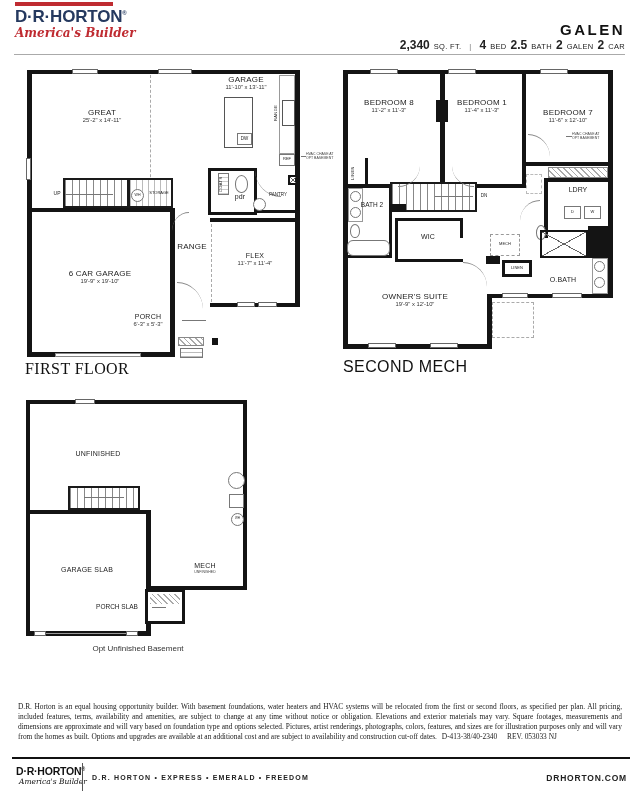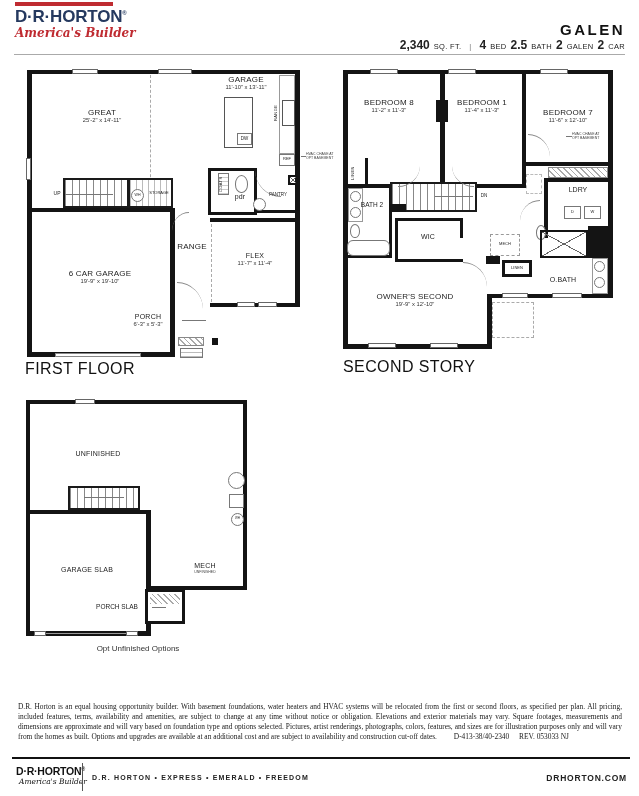--- a/index.html
+++ b/index.html
@@ -157,21 +157,21 @@
       <div class="rdims">11'-7" x 11'-4"</div>
     </div>
     <div class="lbl rname" style="left:135px;top:172px;width:64px;">RANGE</div>
     <div class="lbl rname7" style="left:200px;top:123px;width:30px;">pdr</div>
     <div class="lbl tiny" style="left:237px;top:122px;width:32px;">PANTRY</div>
     <div class="lbl" style="left:88px;top:243px;width:70px;">
       <div class="rname7">PORCH</div>
       <div class="rdims">6'-3" x 5'-3"</div>
     </div>
     <div class="leader" style="left:157px;top:250px;width:24px;height:1px;"></div>
-    <div class="ptitle" style="left:0;top:290px;">FIRST FLOOR</div>
+    <div class="ptitle" style="left:0;top:290px;font-family:Liberation Serif, serif;">FIRST FLOOR</div>
   </div>
 
   <div class="abs" style="left:340px;top:70px;width:290px;height:305px;">
 
     <div class="w" style="left:3px;top:0;width:270px;height:4px;"></div>
     <div class="w" style="left:3px;top:0;width:5px;height:279px;"></div>
     <div class="w" style="left:268px;top:0;width:5px;height:228px;"></div>
     <div class="w" style="left:147px;top:224px;width:126px;height:4px;"></div>
     <div class="w" style="left:147px;top:224px;width:5px;height:55px;"></div>
     <div class="w" style="left:3px;top:274px;width:149px;height:5px;"></div>
@@ -256,24 +256,24 @@
     </div>
     <div class="lbl" style="left:102px;top:28px;width:80px;">
       <div class="rname">BEDROOM 1</div>
       <div class="rdims">11'-4" x 11'-3"</div>
     </div>
     <div class="lbl" style="left:188px;top:38px;width:80px;">
       <div class="rname">BEDROOM 7</div>
       <div class="rdims">11'-6" x 12'-10"</div>
     </div>
     <div class="lbl" style="left:25px;top:222px;width:100px;">
-      <div class="rname">OWNER'S SECOND</div>
+      <div class="rname">OWNER'S SUITE</div>
       <div class="rdims">19'-9" x 12'-10"</div>
     </div>
-    <div class="ptitle" style="left:3px;top:288px;">SECOND STORY</div>
+    <div class="ptitle" style="left:3px;top:288px;">SECOND MECH</div>
   </div>
 
   <div class="abs" style="left:26px;top:400px;width:240px;height:262px;">
     <div class="w" style="left:0;top:0;width:221px;height:4px;"></div>
     <div class="w" style="left:0;top:0;width:4px;height:236px;"></div>
     <div class="w" style="left:217px;top:0;width:4px;height:190px;"></div>
     <div class="w" style="left:0;top:110px;width:125px;height:4px;"></div>
     <div class="w" style="left:120px;top:110px;width:5px;height:126px;"></div>
     <div class="w" style="left:0;top:231px;width:125px;height:5px;"></div>
     <div class="w" style="left:120px;top:186px;width:101px;height:4px;"></div>
@@ -294,26 +294,26 @@
     <div class="leader" style="left:20px;top:233px;width:80px;height:1px;background:#999;"></div>
 
     <div class="lbl rname7" style="left:32px;top:50px;width:80px;">UNFINISHED</div>
     <div class="lbl rname7" style="left:21px;top:166px;width:80px;">GARAGE SLAB</div>
     <div class="lbl" style="left:144px;top:162px;width:70px;">
       <div class="rname7">MECH</div>
       <div class="micro" style="text-align:center;">UNFINISHED</div>
     </div>
     <div class="lbl" style="left:56px;top:203px;width:70px;font-size:6.5px;">PORCH SLAB</div>
     <div class="leader" style="left:126px;top:207px;width:14px;height:1px;"></div>
-    <div class="lbl" style="left:32px;top:244px;width:160px;font-size:8px;color:#333;">Opt Unfinished Options</div>
+    <div class="lbl" style="left:32px;top:244px;width:160px;font-size:8px;color:#333;">Opt Unfinished Basement</div>
   </div>
 
   <div class="disc" style="left:18px;top:702px;width:604px;">
     <span>D.R. Horton is an equal housing opportunity builder. With basement foundations, water heaters and HVAC systems will be relocated from the first or second floors, as specified per plan. All pricing, included features, terms, availability and amenities, are subject to change at any time without notice or obligation. Elevations and exterior materials may vary. Square footages, measurements and dimensions are approximate and will vary based on foundation type and options selected. Pictures, artist renderings, photographs, colors, features, and sizes are for illustration purposes only and will vary from the homes as built. Options and upgrades are available at an additional cost and are subject to availability and construction cut-off dates.</span>
-    <span style="margin-left:15px;">D-413-38/40-2340</span>
+    <span style="margin-left:3px;">D-413-38/40-2340</span>
     <span style="margin-left:8px;">REV. 053033 NJ</span>
   </div>
 
   <div class="rule2" style="left:12px;top:757px;width:618px;height:2px;"></div>
   <div class="abs blogoname" style="left:16px;top:765px;"><span>D·R·HORTON</span><sup>®</sup></div>
   <div class="abs btag" style="left:19px;top:777px;">America's Builder</div>
   <div class="abs" style="left:82px;top:763px;width:1px;height:28px;background:#555;"></div>
   <div class="brands" style="left:92px;top:774px;">D.R. HORTON • EXPRESS • EMERALD • FREEDOM</div>
   <div class="site" style="right:12px;top:773px;">DRHORTON.COM</div>
 

